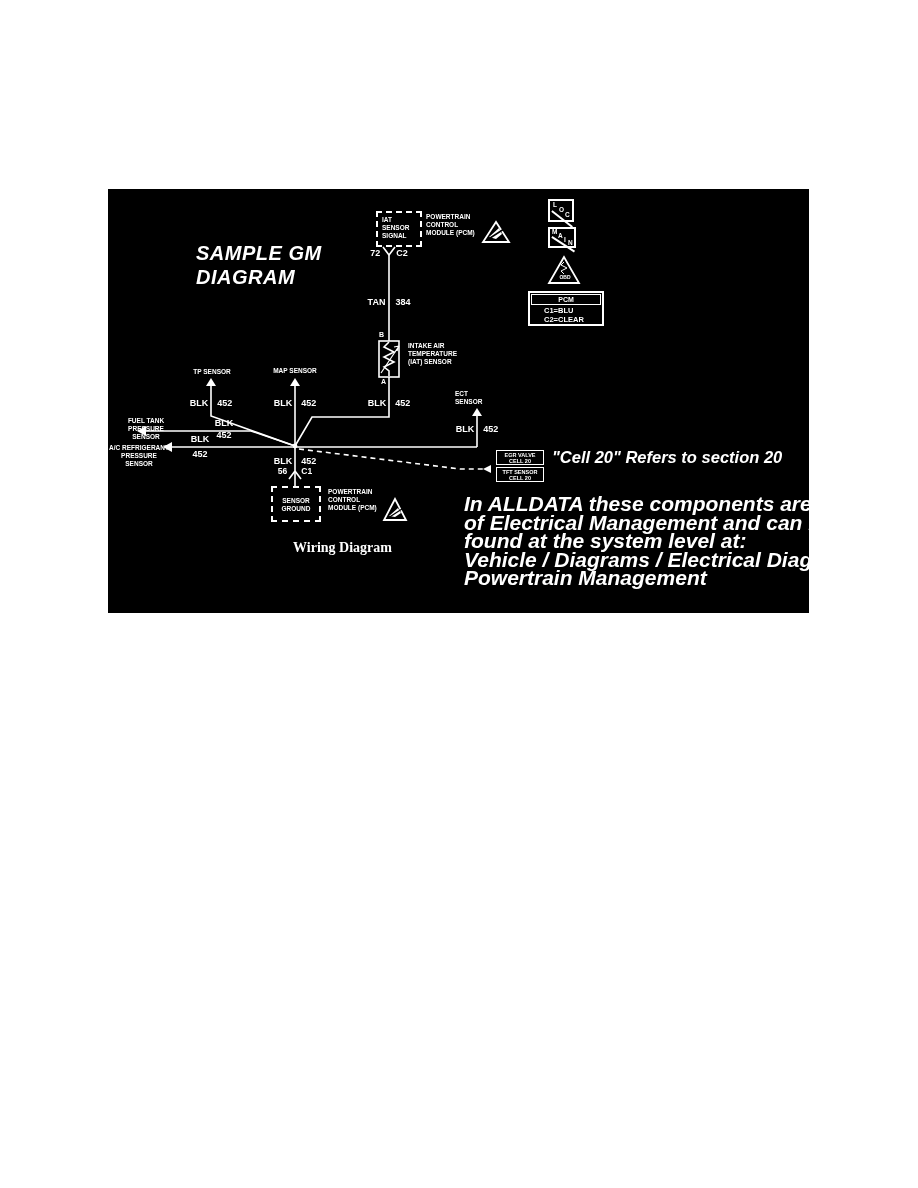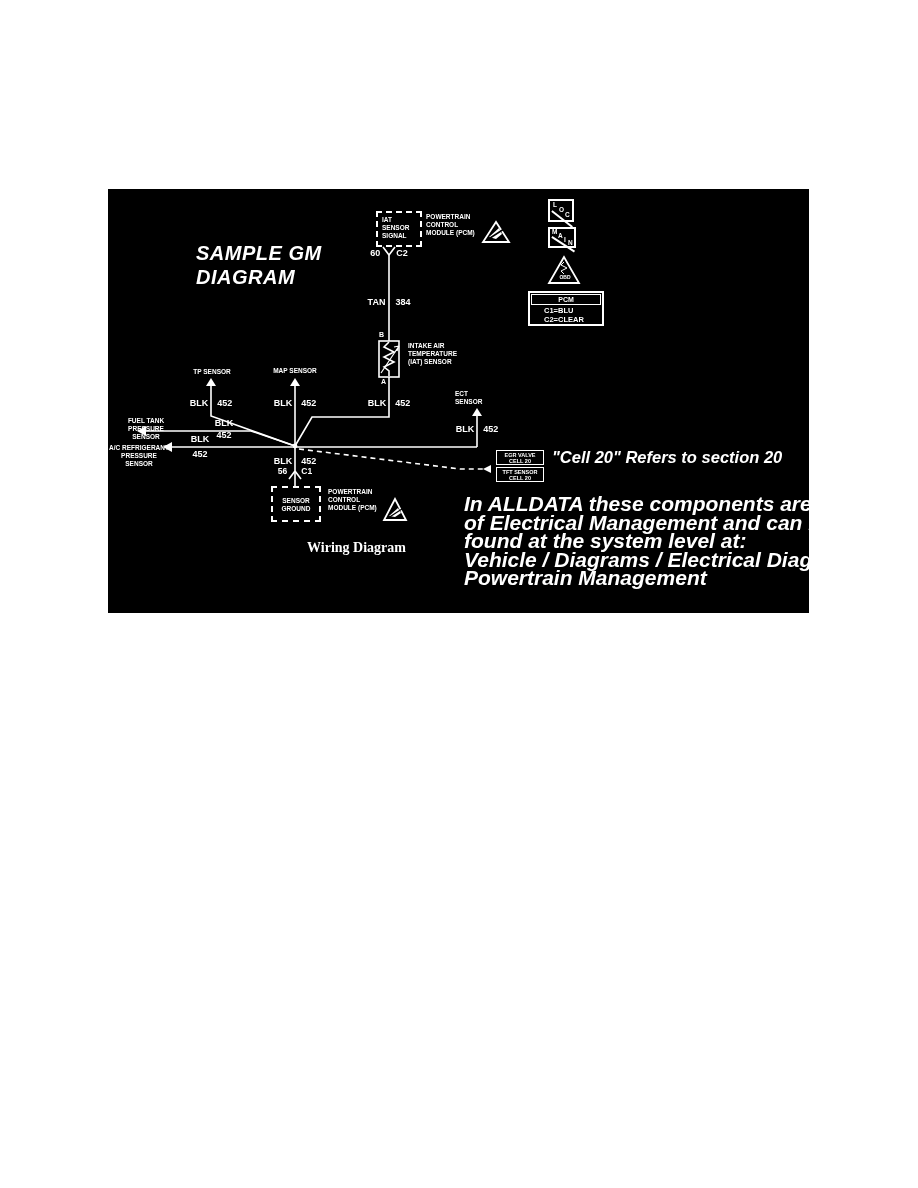--- a/index.html
+++ b/index.html
@@ -24,21 +24,21 @@
   .center { text-align:center; }
   .split { display:flex; justify-content:center; }
   .stack { display:flex; flex-direction:column; align-items:center; }
   .dashbox { position:absolute; border:2px dashed #ffffff; box-sizing:border-box; }
   .title {
     position:absolute; left:88px; top:52px; color:#ffffff;
     font-size:20px; line-height:24px; font-weight:bold; font-style:italic;
     letter-spacing:0.5px;
   }
   .caption {
-    position:absolute; left:196px; top:351px; width:105px; text-align:center;
+    position:absolute; left:182px; top:351px; width:105px; text-align:center;
     color:#ffffff; font-family:"Liberation Serif", serif;
     font-weight:bold; font-size:14px;
   }
   .note-big {
     position:absolute; color:#ffffff; font-weight:bold; font-style:italic;
     font-size:16.5px; line-height:22px; white-space:nowrap;
   }
   .note-para {
     position:absolute; left:356px; top:306px; color:#ffffff;
     font-weight:bold; font-style:italic; font-size:21px; line-height:18.6px;
@@ -149,21 +149,21 @@
       <div class="lbl t6" style="left:4px; top:3px;">IAT</div>
       <div class="lbl t6" style="left:4px; top:11px;">SENSOR</div>
       <div class="lbl t6" style="left:4px; top:19px;">SIGNAL</div>
     </div>
     <div class="lbl t6" style="left:318px; top:24px;">
       <div>POWERTRAIN</div>
       <div>CONTROL</div>
       <div>MODULE (PCM)</div>
     </div>
     <div class="lbl t9 split" style="left:241px; top:59px; width:80px; gap:16px;">
-      <span>60</span>
+      <span>72</span>
       <span>C2</span>
     </div>
 
     <div class="lbl t9 split" style="left:231px; top:108px; width:100px; gap:10px;">
       <span>TAN</span>
       <span>384</span>
     </div>
 
     <div class="lbl t7" style="left:271px; top:142px;">B</div>
     <div class="lbl t6" style="left:300px; top:153px;">

